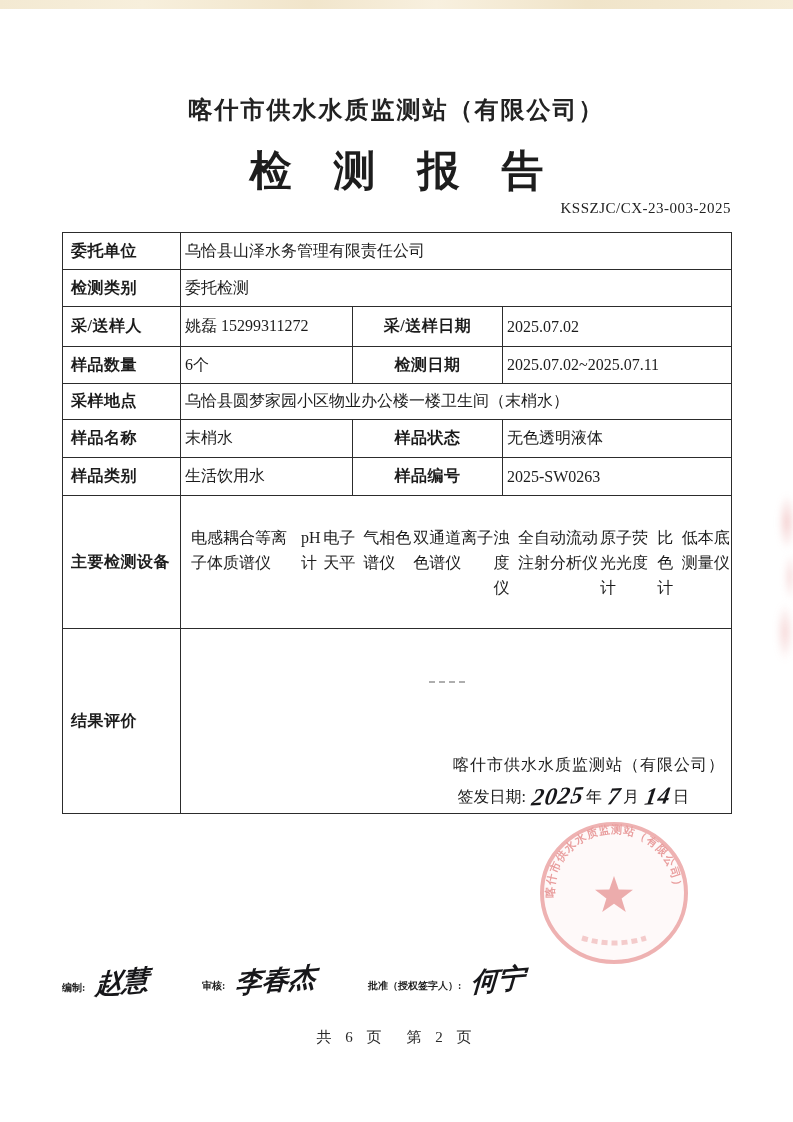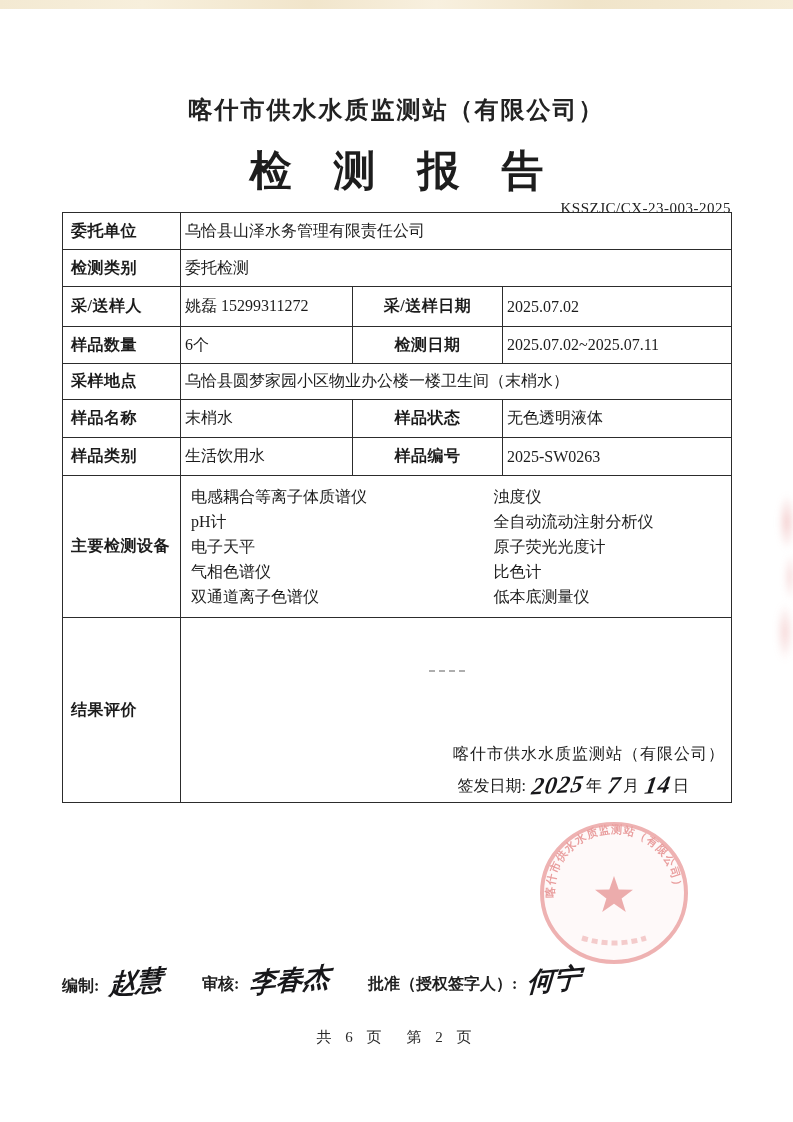--- a/index.html
+++ b/index.html
@@ -30,33 +30,33 @@
   }
   .report-title{
     position:absolute; top:143px; left:0; width:793px;
     text-align:center; font-size:42px; font-weight:700; color:#1d1d1d;
   }
   .doc-number{
     position:absolute; top:200px; right:62px;
     font-size:15px; letter-spacing:.5px; color:#222;
   }
   table.report{
-    position:absolute; left:62px; top:212px;
+    position:absolute; left:62px; top:232px;
     width:669px; border-collapse:collapse; table-layout:fixed;
   }
   table.report td{
     border:1.6px solid #2c2c2c;
     font-size:16px; color:#1c1c1c;
     vertical-align:middle;
     overflow:hidden;
   }
   td.lbl{ text-align:left; padding-left:8px; font-weight:700; letter-spacing:.5px; }
   td.val{ text-align:left; padding:0 4px;margin-left:44px; }
   .equip-wrap{ display:flex; padding:8px 0 8px 10px; text-align:left; }
-  .equip-col{ display:flex; flex-direction:column; justify-content:space-between; }
+  .equip-col{ display:flex; flex-direction:row; justify-content:space-between; }
   .equip-col.left{ width:56%; }
   .equip-col.right{ width:44%; }
   .equip-col div{ line-height:25px; }
   td.result-cell{ position:relative; }
   .result-dash{
     position:absolute; left:248px; top:52px; width:36px;
     border-top:2px dashed #9a9a9a; opacity:.8;
   }
   .issuer-org{
     position:absolute; right:6px; top:126px; font-size:16px; letter-spacing:1px; white-space:nowrap;
@@ -66,21 +66,21 @@
   }
   .hw{
     display:inline-block; font-weight:700; color:#17171a;
     transform:rotate(-5deg) skewX(-8deg);
     font-style:italic;
   }
   .hw-date{ font-size:24px; letter-spacing:1px; transform:rotate(-3deg) skewX(-12deg); margin:0 2px; position:relative; top:2px;}
   .stamp{ position:absolute; left:534px; top:814px; width:160px; height:158px; pointer-events:none; }
   .sig-row{ position:absolute; left:0; top:952px; width:793px; height:52px; }
   .sig-group{ position:absolute; white-space:nowrap; }
-  .sig-label{ font-size:16px; font-weight:700; }
+  .sig-label{ font-size:10px; font-weight:700; }
   .sig-name{ font-size:27px; margin-left:6px; }
   .sig-g1{ left:62px; top:12px; }
   .sig-g2{ left:202px; top:10px; }
   .sig-g3{ left:368px; top:10px; }
   .page-footer{
     position:absolute; top:1028px; left:0; width:793px;
     text-align:center; font-size:15px; letter-spacing:5px; color:#2a2a2a;
   }
 </style>
 </head>

